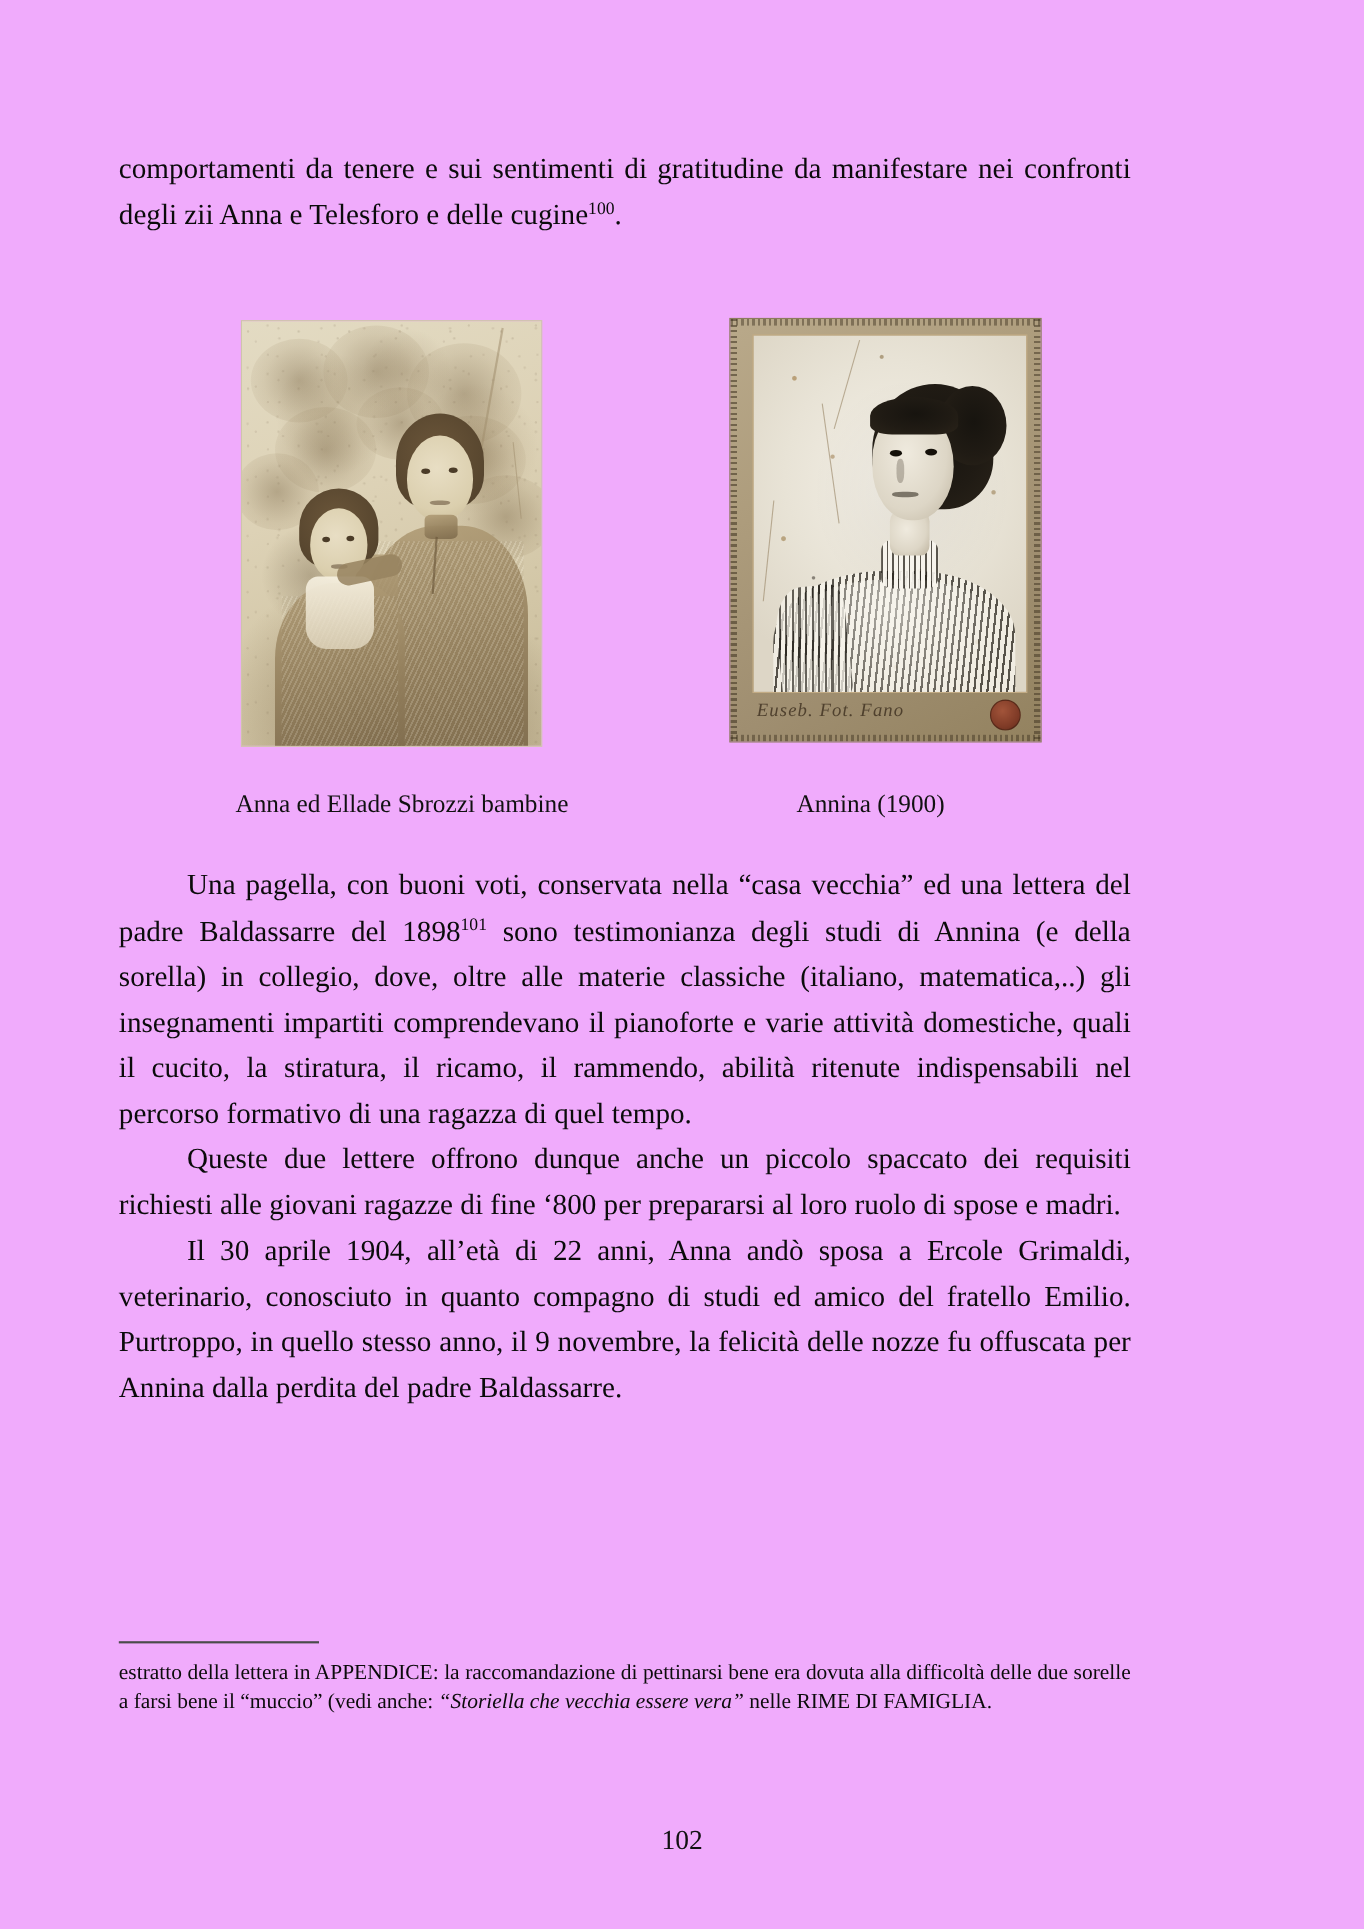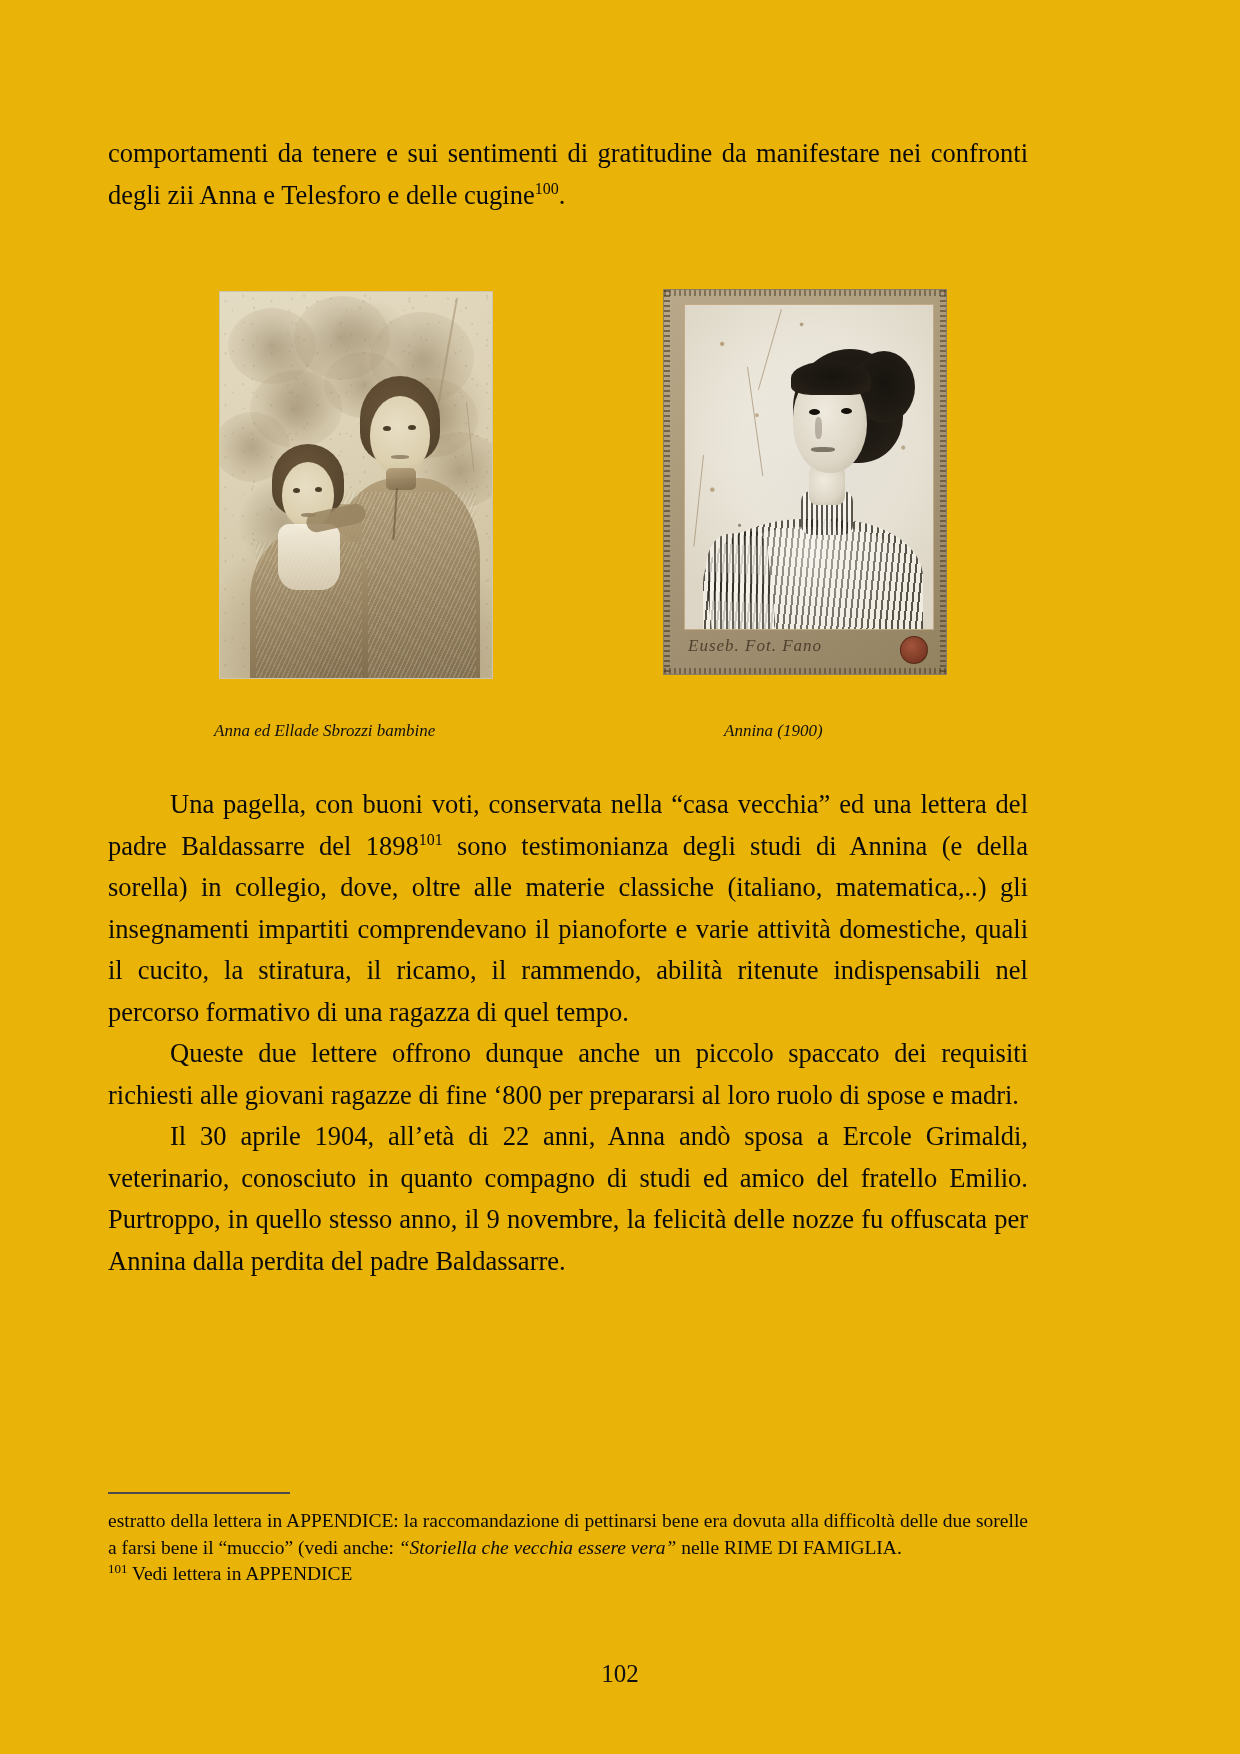--- a/index.html
+++ b/index.html
@@ -13,21 +13,21 @@
     font-family: "Liberation Serif", "DejaVu Serif", serif;
     color: #000000;
     position: relative;
     overflow: hidden;
   }
   .page {
     position: absolute;
     left: 0; top: 0;
     width: 1240px;
     height: 1754px;
-    background: #eab308;
+    background: #f0abfc;
   }
 
   
   .para {
     font-size: 26.5px;
     line-height: 41.5px;
     text-align: justify;
     text-justify: inter-word;
     margin: 0;
     color: #0b0b0b;
@@ -253,22 +253,21 @@
   
   #caption-row {
     position: absolute;
     left: 108px;
     top: 718px;
     width: 920px;
     height: 28px;
   }
   .caption {
     position: absolute;
-    font-style: italic;
-    font-size: 17px;
+    font-size: 23px;
     line-height: 26px;
     color: #111111;
     white-space: nowrap;
   }
   #caption-left  { left: 106px; top: 0; }
   #caption-right { left: 616px; top: 0; }
 
   
   #body-text {
     position: absolute;
@@ -426,18 +425,17 @@
     <p class="para indent"><span>Queste due lettere offrono dunque anche un piccolo spaccato dei requisiti richiesti alle giovani ragazze di fine ‘800 per prepararsi al loro ruolo di spose e madri.</span></p>
 
     <p class="para indent"><span>Il 30 aprile 1904, all’età di 22 anni, Anna andò sposa a Ercole Grimaldi, veterinario, conosciuto in quanto compagno di studi ed amico del fratello Emilio. Purtroppo, in quello stesso anno, il 9 novembre, la felicità delle nozze fu offuscata per Annina dalla perdita del padre Baldassarre.</span></p>
   </div>
 
   <div id="footnotes">
     <div class="fn-rule"></div>
 
     <p class="fn-para"><span>estratto della lettera in APPENDICE: la raccomandazione di pettinarsi bene era dovuta alla difficoltà delle due sorelle a farsi bene il “muccio” (vedi anche: </span><span class="ital">“Storiella che vecchia essere vera”</span><span> nelle RIME DI FAMIGLIA.</span></p>
 
-    <p class="fn-para"><span class="fn-sup">101</span><span> Vedi lettera in APPENDICE</span></p>
   </div>
 
   <div id="page-number">102</div>
 
 </div>
 
 </body></html>

